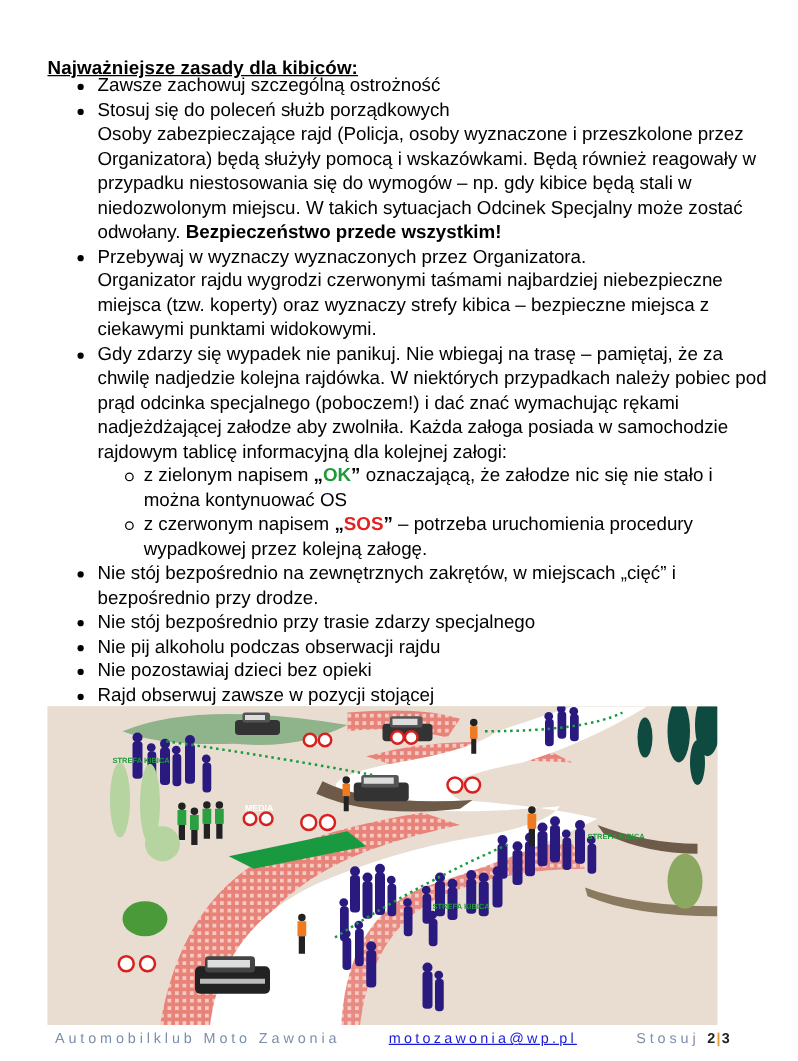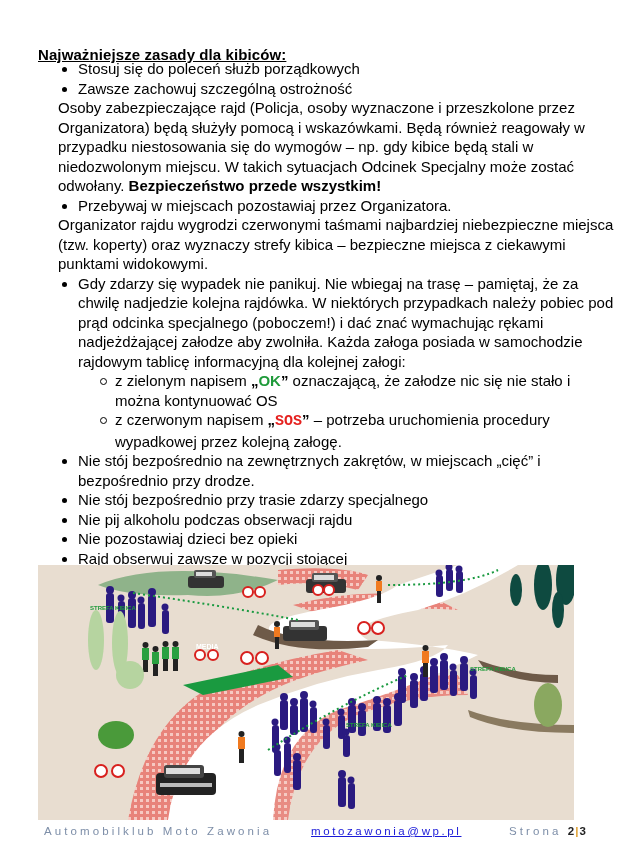--- a/index.html
+++ b/index.html
@@ -7,48 +7,48 @@
          font-family: "Liberation Sans", sans-serif; color: #000; }
   .page { position: absolute; left: 0; top: 0; width: 638px; height: 849px; }
   .heading { position: absolute; left: 38px; top: 30px; font-size: 15px; font-weight: bold;
              text-decoration: underline; letter-spacing: 0.1px; margin-top: 16px; }
   .body { position: absolute; left: 58px; top: 59px; width: 560px; font-size: 15px; line-height: 19.5px; }
   .li { position: relative; padding-left: 20px; }
   .li .bullet { position: absolute; left: 3px; top: 0; width: 12px; text-align: left; }
   .li .bullet::before { content: ""; position: absolute; left: 1px; top: 8px; width: 5px; height: 5px; border-radius: 50%; background: #000; }
   .sub { position: relative; padding-left: 57px; }
   .sub .circle { position: absolute; left: 42px; top: 7px; width: 5px; height: 5px; border: 1.2px solid #000; border-radius: 50%; }
-  .para { padding-left: 0; }
+  .para { padding-left: 0; margin-left: 20px; }
   .b { font-weight: bold; }
   .ok { color: #1f9a3a; font-weight: bold; }
-  .sos { color: #e5201e; font-weight: bold; font-family: Liberation Mono, monospace; }
+  .sos { color: #e5201e; font-weight: bold; }
   .q { font-weight: bold; }
 
   .illus { position: absolute; left: 38px; top: 565px; width: 536px; height: 255px; background: #e8ddd0; overflow: hidden; }
   .illus svg { position: absolute; left: 0; top: 0; }
 
   .footer { position: absolute; left: 44px; top: 825px; width: 580px; font-size: 11.5px; letter-spacing: 3.1px; color: #7d8ea8; white-space: nowrap; }
   .footer .org { position: absolute; left: 0; top: 0; }
   .footer .mail { position: absolute; left: 267px; top: 0; color: #1a1ad8; text-decoration: underline; letter-spacing: 2.6px; }
   .footer .pg { position: absolute; left: 465px; top: 0; }
   .footer .pg .num { color: #222; font-weight: bold; letter-spacing: 1px; }
   .footer .pg .bar { color: #e0a030; font-weight: bold; letter-spacing: 1px; }
 </style>
 </head>
 <body>
 
 <div class="page">
 
   <div class="heading">Najważniejsze zasady dla kibiców:</div>
 
   <div class="body">
+    <div class="li"><span class="bullet"></span><span>Zawsze zachowuj szczególną ostrożność</span></div>
     <div class="li"><span class="bullet"></span><span>Stosuj się do poleceń służb porządkowych</span></div>
-    <div class="li"><span class="bullet"></span><span>Zawsze zachowuj szczególną ostrożność</span></div>
     <div class="para"><span>Osoby zabezpieczające rajd (Policja, osoby wyznaczone i przeszkolone przez Organizatora) będą służyły pomocą i wskazówkami. Będą również reagowały w przypadku niestosowania się do wymogów – np. gdy kibice będą stali w niedozwolonym miejscu. W takich sytuacjach Odcinek Specjalny może zostać odwołany. </span><span class="b">Bezpieczeństwo przede wszystkim!</span></div>
-    <div class="li"><span class="bullet"></span><span>Przebywaj w miejscach pozostawiaj przez Organizatora.</span></div>
+    <div class="li"><span class="bullet"></span><span>Przebywaj w wyznaczy wyznaczonych przez Organizatora.</span></div>
     <div class="para">Organizator rajdu wygrodzi czerwonymi taśmami najbardziej niebezpieczne miejsca (tzw. koperty) oraz wyznaczy strefy kibica – bezpieczne miejsca z ciekawymi punktami widokowymi.</div>
     <div class="li"><span class="bullet"></span><span>Gdy zdarzy się wypadek nie panikuj. Nie wbiegaj na trasę – pamiętaj, że za chwilę nadjedzie kolejna rajdówka. W niektórych przypadkach należy pobiec pod prąd odcinka specjalnego (poboczem!) i dać znać wymachując rękami nadjeżdżającej załodze aby zwolniła. Każda załoga posiada w samochodzie rajdowym tablicę informacyjną dla kolejnej załogi:</span></div>
     <div class="sub"><span class="circle"></span><span>z zielonym napisem </span><span class="q">„</span><span class="ok">OK</span><span class="q">”</span><span> oznaczającą, że załodze nic się nie stało i można kontynuować OS</span></div>
     <div class="sub"><span class="circle"></span><span>z czerwonym napisem </span><span class="q">„</span><span class="sos">SOS</span><span class="q">”</span><span> – potrzeba uruchomienia procedury wypadkowej przez kolejną załogę.</span></div>
     <div class="li"><span class="bullet"></span><span>Nie stój bezpośrednio na zewnętrznych zakrętów, w miejscach „cięć” i bezpośrednio przy drodze.</span></div>
     <div class="li"><span class="bullet"></span><span>Nie stój bezpośrednio przy trasie zdarzy specjalnego</span></div>
     <div class="li"><span class="bullet"></span><span>Nie pij alkoholu podczas obserwacji rajdu</span></div>
     <div class="li"><span class="bullet"></span><span>Nie pozostawiaj dzieci bez opieki</span></div>
     <div class="li"><span class="bullet"></span><span>Rajd obserwuj zawsze w pozycji stojącej</span></div>
   </div>
@@ -247,15 +247,15 @@
       <text x="52" y="45" font-family="Liberation Sans, sans-serif" font-size="6" font-weight="bold" fill="#1f9a3a">STREFA KIBICA</text>
       <text x="158" y="84" font-family="Liberation Sans, sans-serif" font-size="7" font-weight="bold" fill="#ffffff">MEDIA</text>
       <text x="432" y="106" font-family="Liberation Sans, sans-serif" font-size="6" font-weight="bold" fill="#1f9a3a">STREFA KIBICA</text>
       <text x="308" y="162" font-family="Liberation Sans, sans-serif" font-size="6" font-weight="bold" fill="#1f9a3a">STREFA KIBICA</text>
     </svg>
   </div>
 
   <div class="footer">
     <span class="org">Automobilklub Moto Zawonia</span>
     <span class="mail">motozawonia@wp.pl</span>
-    <span class="pg"><span>Strona</span> <span class="num">2</span><span class="bar">|</span><span class="num">3</span></span>
+    <span class="pg"><span>Stosuj</span> <span class="num">2</span><span class="bar">|</span><span class="num">3</span></span>
   </div>
 </div>
 
 </body></html>

